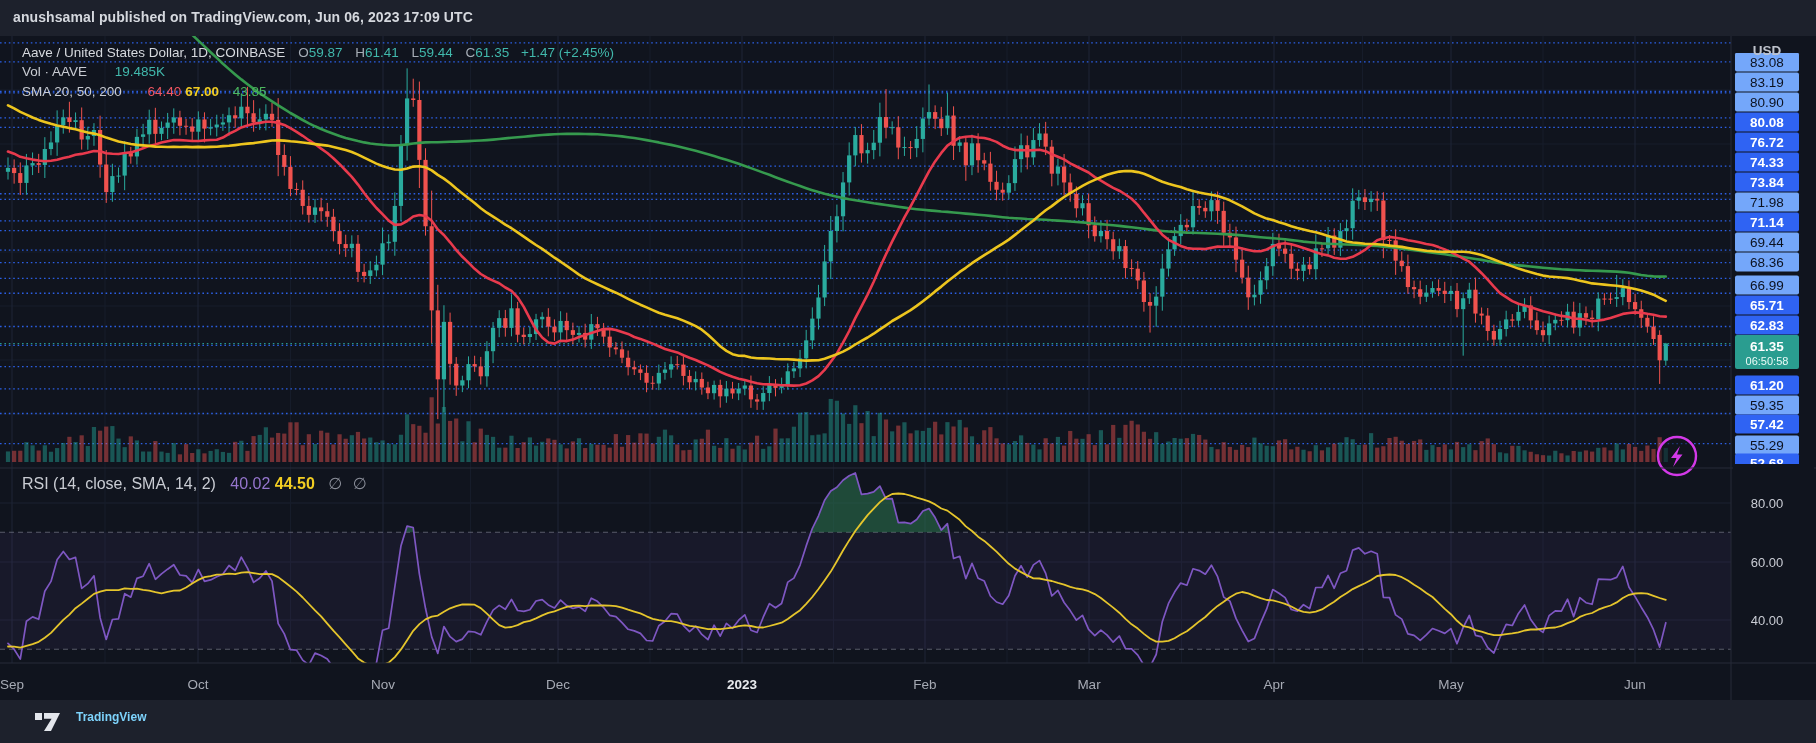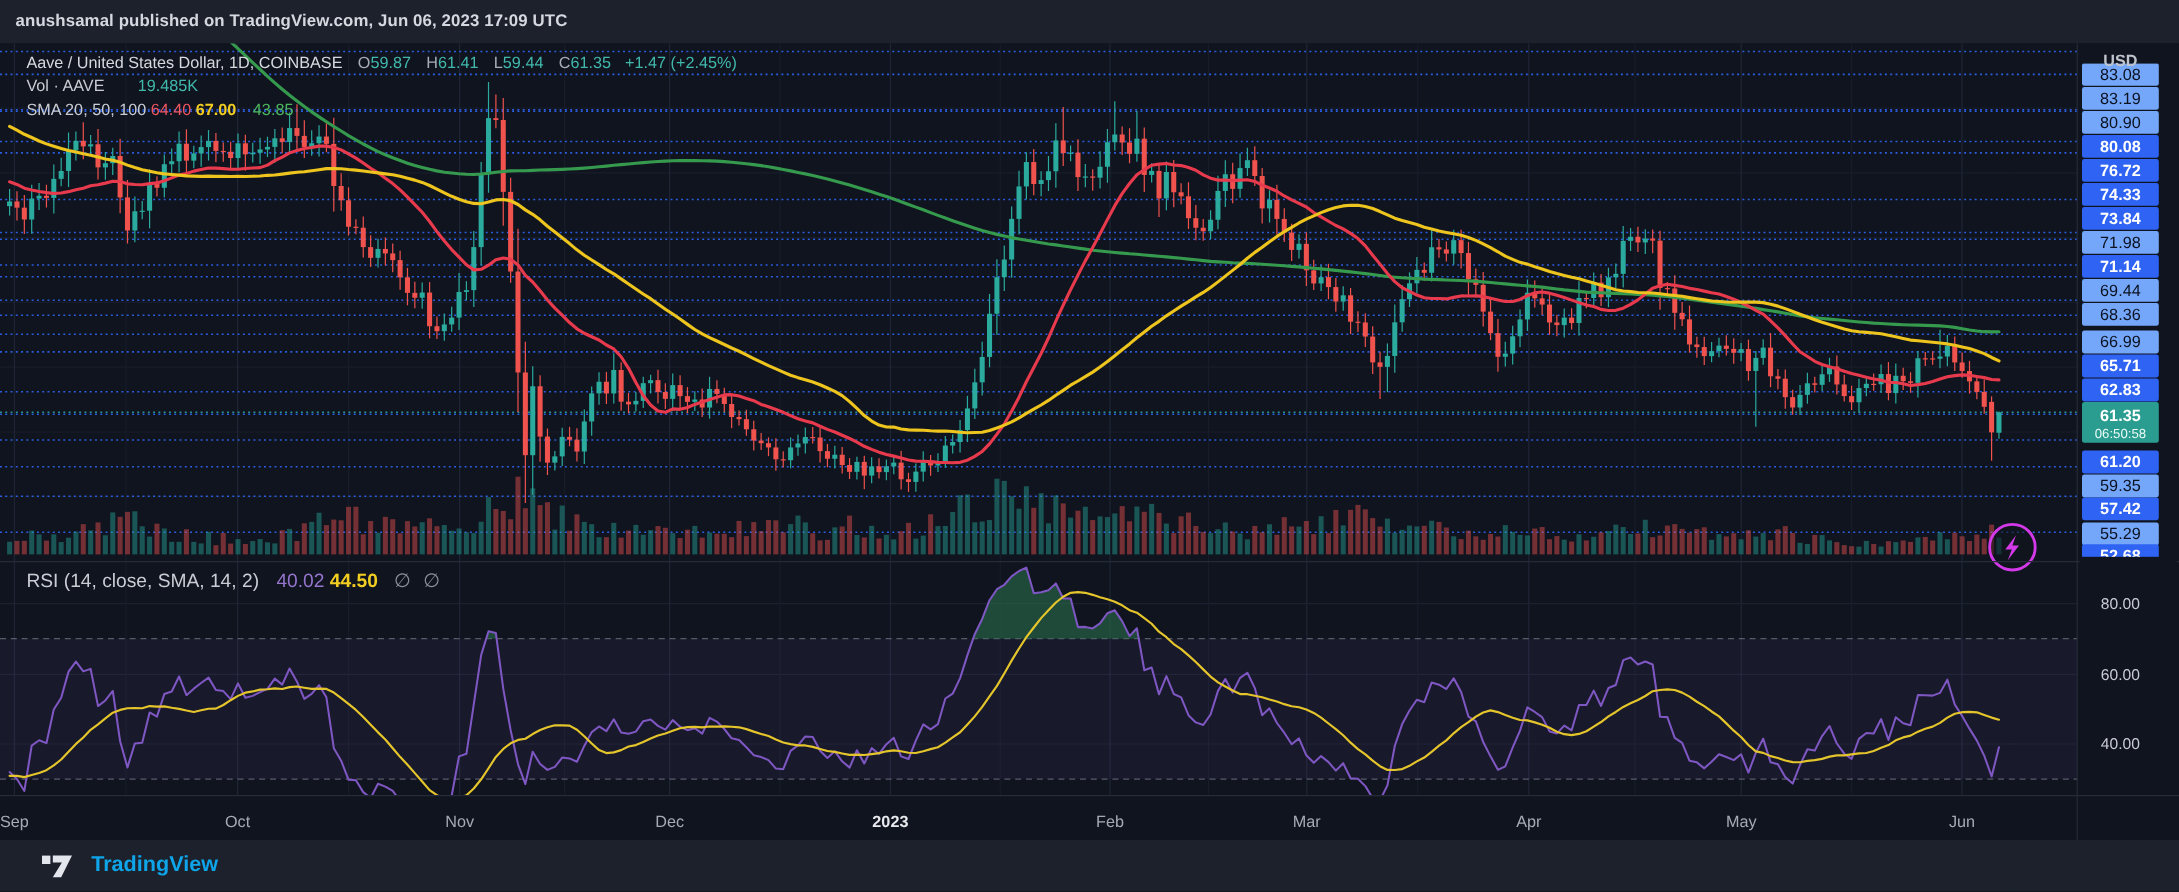--- a/index.html
+++ b/index.html
@@ -6,27 +6,27 @@
     font-family:"Liberation Sans","DejaVu Sans",sans-serif;-webkit-font-smoothing:antialiased;}
   #app{position:relative;width:1676px;height:743px;background:#10141e;}
   #topbar{position:absolute;left:0;top:0;width:1816px;height:36px;background:#1d212c;}
   #topbar .attr{position:absolute;left:13px;top:9px;font-size:14px;font-weight:700;color:#d5d8de;letter-spacing:.1px;}
   #chart-svg{position:absolute;left:0;top:36px;}
   .legend{position:absolute;left:22px;font-size:13.5px;color:#c9ccd3;white-space:nowrap;z-index:5;}
   .legend span{vertical-align:baseline;}
   .lg-title{color:#d6d9de;}
   .lg-letter{color:#a6adb6;margin-left:9px;}
   .lg-teal{color:#41b8ac;}
-  .lg-red{color:#f05560;margin-left:0;}
+  .lg-red{color:#f05560;margin-left:22px;}
   .lg-yellow{color:#f2cd22;font-weight:700;}
   .lg-green{color:#4cb85e;margin-left:10px;}
   .lg-purple{color:#9575cd;margin-left:10px;}
   .lg-gray{color:#8a8e99;margin-left:9px;}
   #footer{position:absolute;left:0;top:700px;width:1816px;height:43px;background:#1d212c;}
-  #footer .wordmark{position:absolute;left:76px;top:10px;font-size:18px;font-weight:700;color:#0ea5e9;}
+  #footer .wordmark{position:absolute;left:76px;top:10px;font-size:12px;font-weight:700;color:#7dd3fc;}
   #footer svg{position:absolute;left:34px;top:9px;}
 </style>
 </head>
 <body>
 
 <div id="app">
 
   <div id="topbar">
     <div class="attr">anushsamal published on TradingView.com, Jun 06, 2023 17:09 UTC</div>
   </div>
@@ -1008,21 +1008,21 @@
     <span class="lg-letter">C</span><span class="lg-teal">61.35</span>
     <span class="lg-teal" style="margin-left:8px;">+1.47 (+2.45%)</span>
   </div>
 
   <div class="legend" style="top:64px;">
     <span>Vol · AAVE</span>
     <span class="lg-teal" style="margin-left:24px;">19.485K</span>
   </div>
 
   <div class="legend" style="top:84px;">
-    <span>SMA 20, 50, 100</span>
+    <span>SMA 20, 50, 200</span>
     <span class="lg-red">64.40</span>
     <span class="lg-yellow">67.00</span>
     <span class="lg-green">43.85</span>
   </div>
 
   <div class="legend" style="top:474px;font-size:16px;">
     <span>RSI (14, close, SMA, 14, 2)</span>
     <span class="lg-purple">40.02</span>
     <span class="lg-yellow">44.50</span>
     <span class="lg-gray">∅</span>

